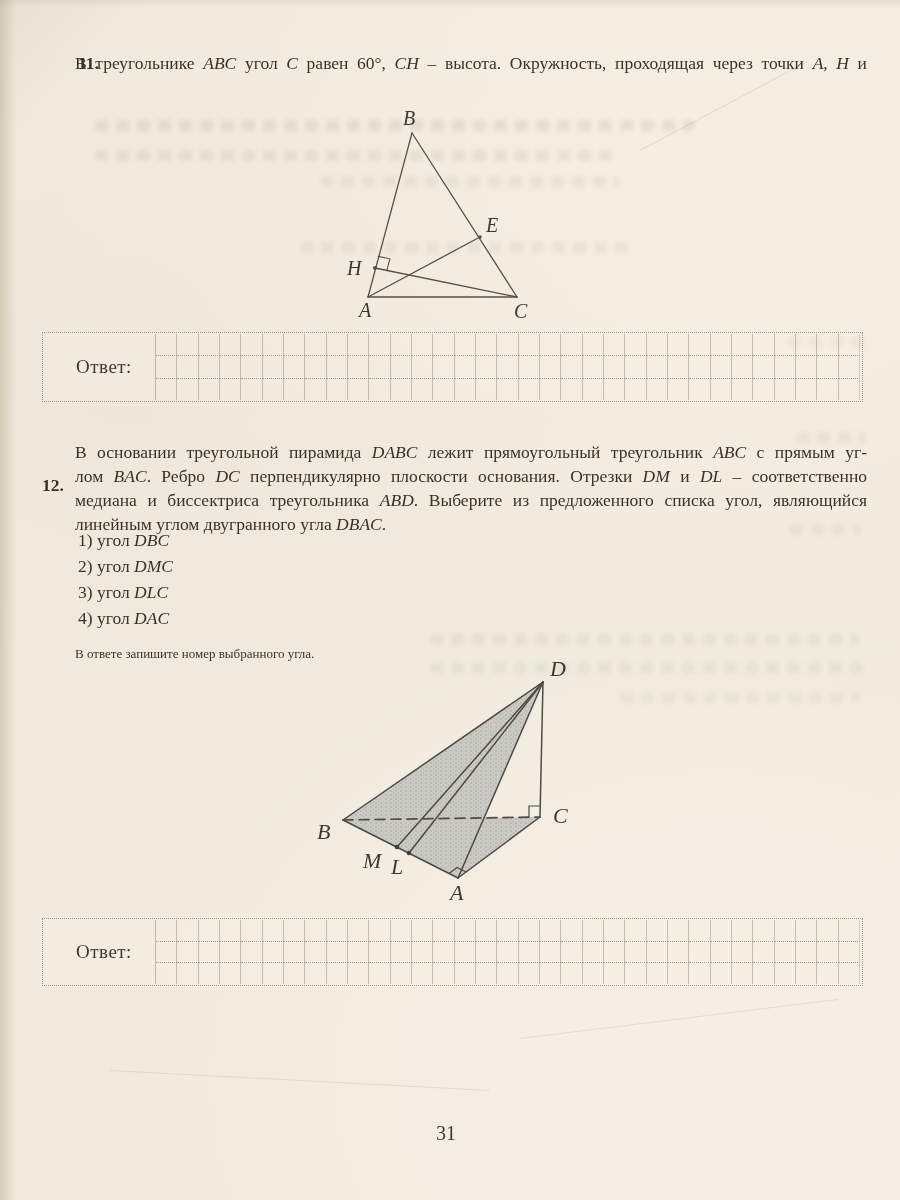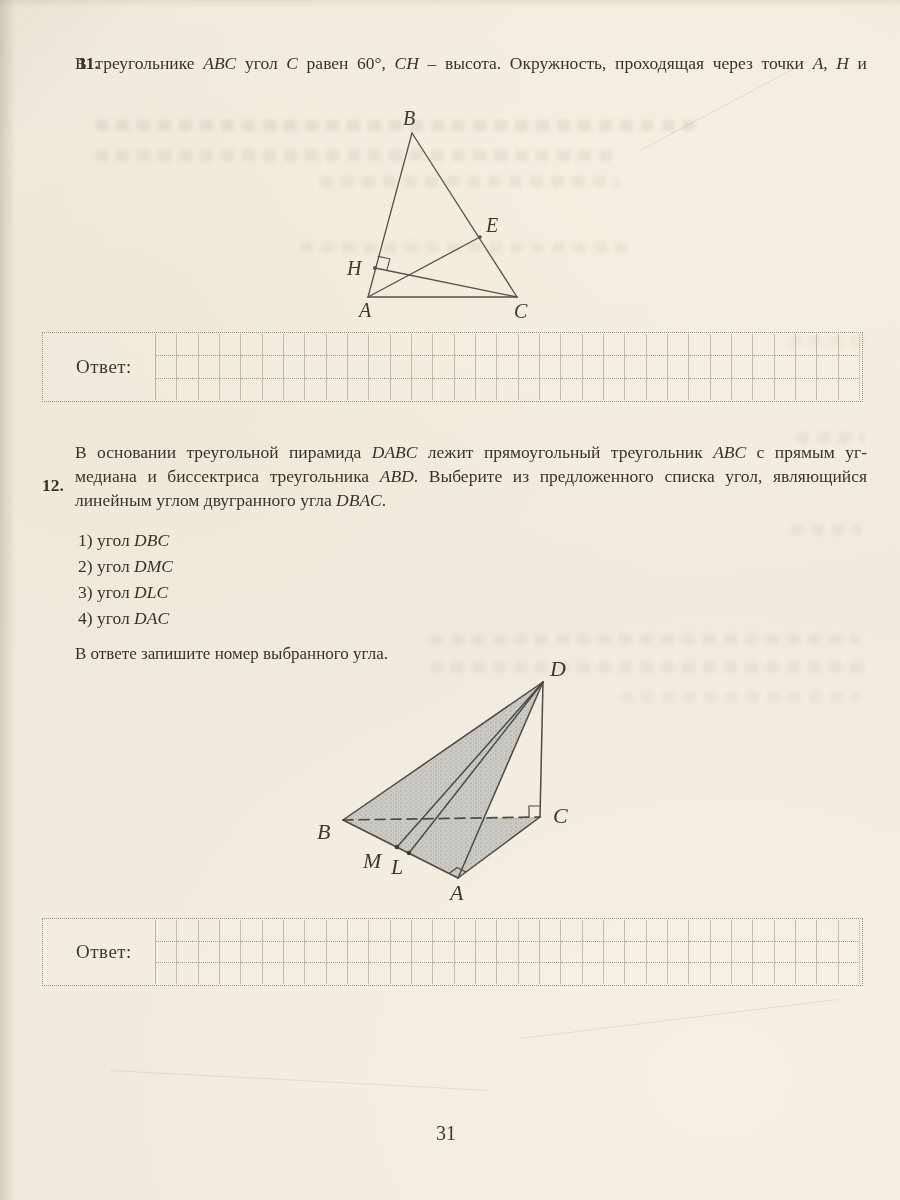--- a/index.html
+++ b/index.html
@@ -26,21 +26,21 @@
   .scratch{height:1px;background:rgba(120,110,96,.14);transform-origin:left center;}
   
   .pnum{font-weight:bold;font-size:17.5px;line-height:26px;}
   .ptext{font-size:17.5px;line-height:26px;width:792px;}
   .p12text{font-size:17.5px;line-height:24px;width:792px;}
   .jline{text-align:justify;text-align-last:justify;}
   .it{font-style:italic;}
   .sqrt .rad{letter-spacing:-1px;}
   .sqrt .rc{border-top:1.4px solid currentColor;padding:0 1px;}
   .opt{font-size:17.5px;line-height:20px;}
-  .instr{font-size:17px;line-height:20px;}
+  .instr{font-size:13px;line-height:20px;}
   
   .ansbox{border:1px dotted rgba(156,144,122,.95);background:rgba(245,240,230,.35);}
   .anslabel{position:absolute;left:33px;top:50%;transform:translateY(-50%);
     font-size:19px;color:#46372e;letter-spacing:.5px;text-align:right;}
   .ansgrid{position:absolute;left:113px;right:2px;top:1px;bottom:1px;display:grid;}
   .cell{border-right:1px solid rgba(148,140,118,.50);border-bottom:1px dotted rgba(148,140,118,.85);}
   .cell.lastr{border-bottom:none;}
   .cell.lastc{border-right:1px solid rgba(148,140,118,.35);}
   .ansgrid::before{content:"";position:absolute;left:-1px;top:0;bottom:0;width:1px;
     background:rgba(148,140,118,.55);}
@@ -193,20 +193,21 @@
       <div class="cell lastr"></div>
       <div class="cell lastr"></div>
       <div class="cell lastr"></div>
       <div class="cell lastr lastc"></div>
     </div>
 </div>
 
 <div class="abs pnum" style="left:42px;top:440px;margin-top:32px;">12.</div>
 <div class="abs p12text" style="left:75px;top:440px;">
   <div class="jline"><span>В основании треугольной пирамида </span><span class="it">DABC</span><span> лежит прямоугольный треугольник </span><span class="it">ABC</span><span> с прямым уг-</span></div>
+  <div class="jline"><span>лом </span><span class="it">BAC</span><span>. Ребро </span><span class="it">DC</span><span> перпендикулярно плоскости основания. Отрезки </span><span class="it">DM</span><span> и </span><span class="it">DL</span><span> – соответственно</span></div>
   <div class="jline"><span>медиана и биссектриса треугольника </span><span class="it">ABD</span><span>. Выберите из предложенного списка угол, являющийся</span></div>
   <div><span>линейным углом двугранного угла </span><span class="it">DBAC</span><span>.</span></div>
 </div>
 
 <div class="abs opt" style="left:78px;top:530px;"><span>1) угол </span><span class="it">DBC</span></div>
 <div class="abs opt" style="left:78px;top:556px;"><span>2) угол </span><span class="it">DMC</span></div>
 <div class="abs opt" style="left:78px;top:582px;"><span>3) угол </span><span class="it">DLC</span></div>
 <div class="abs opt" style="left:78px;top:608px;"><span>4) угол </span><span class="it">DAC</span></div>
 
 <div class="abs instr" style="left:75px;top:644px;">В ответе запишите номер выбранного угла.</div>

